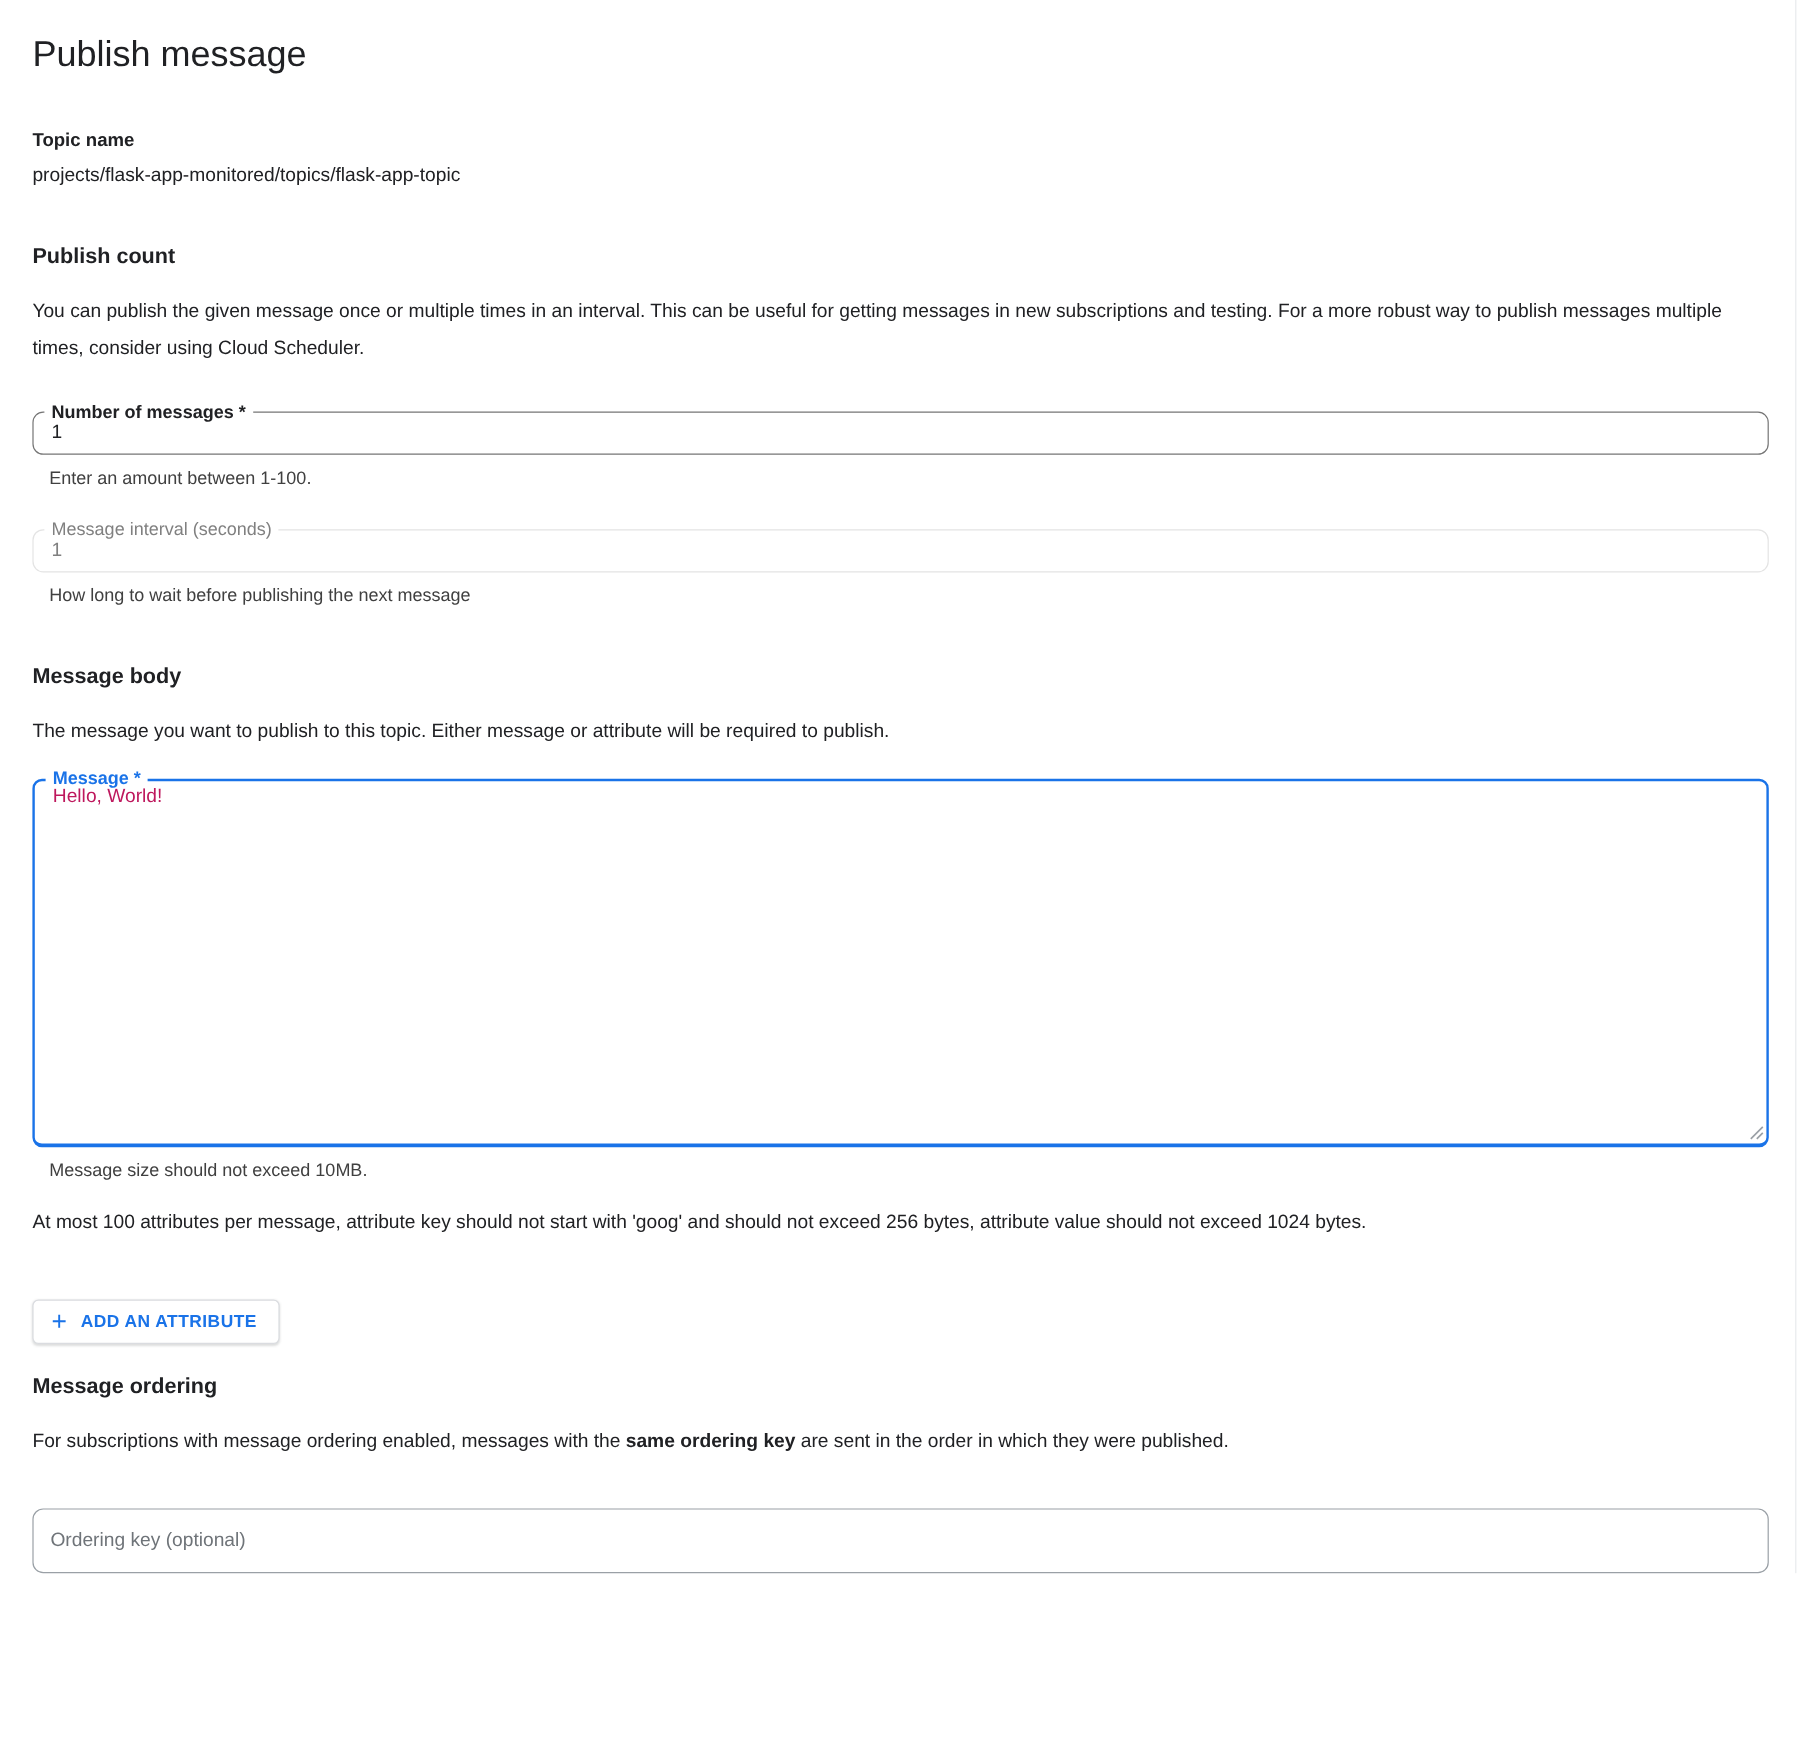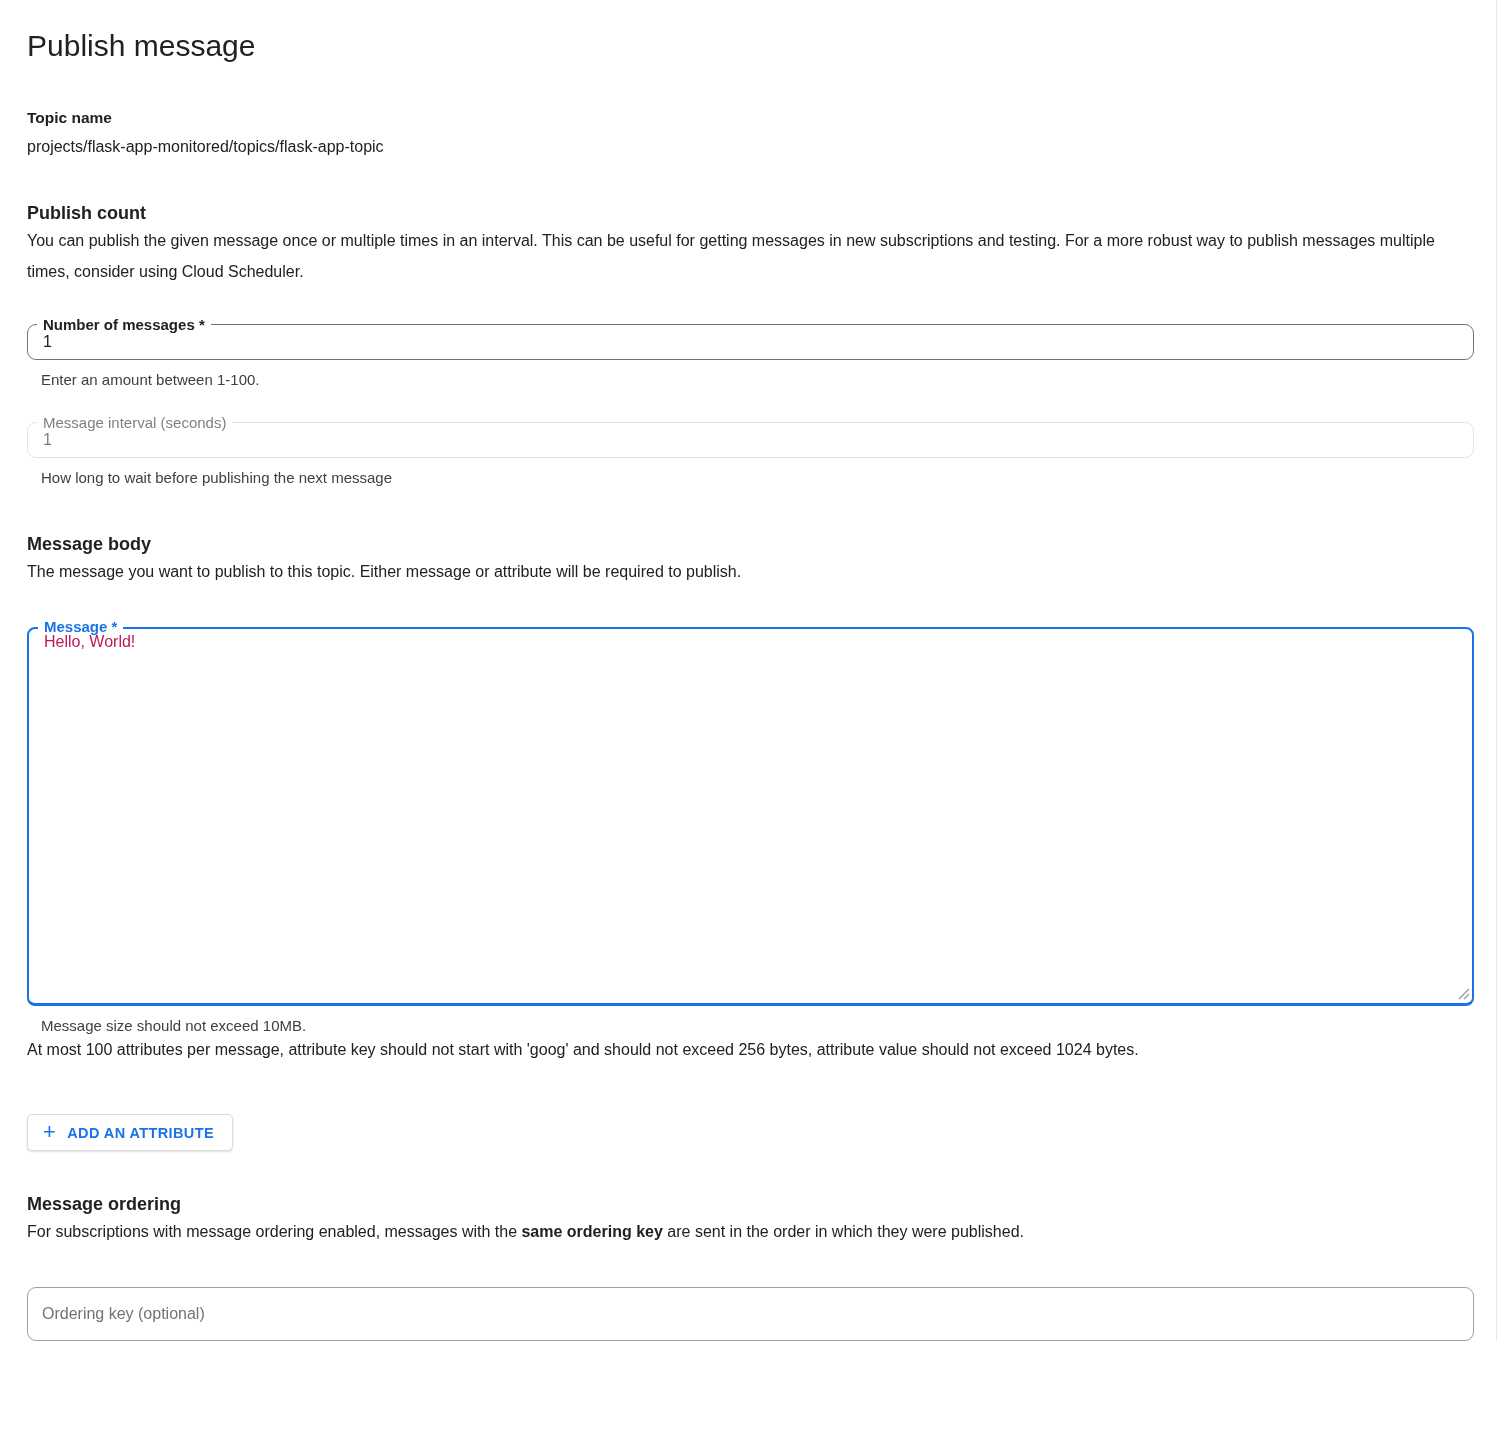--- a/index.html
+++ b/index.html
@@ -39,28 +39,29 @@
     line-height: 23px;
     color: #202124;
   }
   .section-heading {
     font-size: 18px;
     font-weight: 700;
     line-height: 23px;
     color: #202124;
   }
   .section-desc {
+    margin-top: 19px;
     font-size: 16px;
     line-height: 31px;
     color: #202124;
   }
   .mt-pubcount { margin-top: 44px; }
   .mt-msgbody  { margin-top: 47px; }
   .mt-attrs    { margin-top: 48px; }
-  .mt-ordering { margin-top: 42px; }
+  .mt-ordering { margin-top: 24px; }
 
   
   .text-field {
     position: relative;
     border: 1px solid #757575;
     border-radius: 9px;
     height: 36px;
     background: #fff;
   }
   .text-field .float-label {
@@ -94,26 +95,26 @@
 
   .helper-text {
     margin: 11px 0 0 14px;
     font-size: 15px;
     line-height: 17px;
     color: #404040;
   }
 
   
   .field-message {
-    margin-top: 40px;
+    margin-top: 24px;
     position: relative;
     border: 2px solid #1a73e8;
     border-bottom-width: 3px;
     border-radius: 8px;
-    height: 379px;
+    height: 307px;
     background: #fff;
   }
   .field-message .float-label {
     position: absolute;
     top: -11px;
     left: 9px;
     background: #ffffff;
     padding: 0 6px;
     font-size: 15px;
     font-weight: 700;

